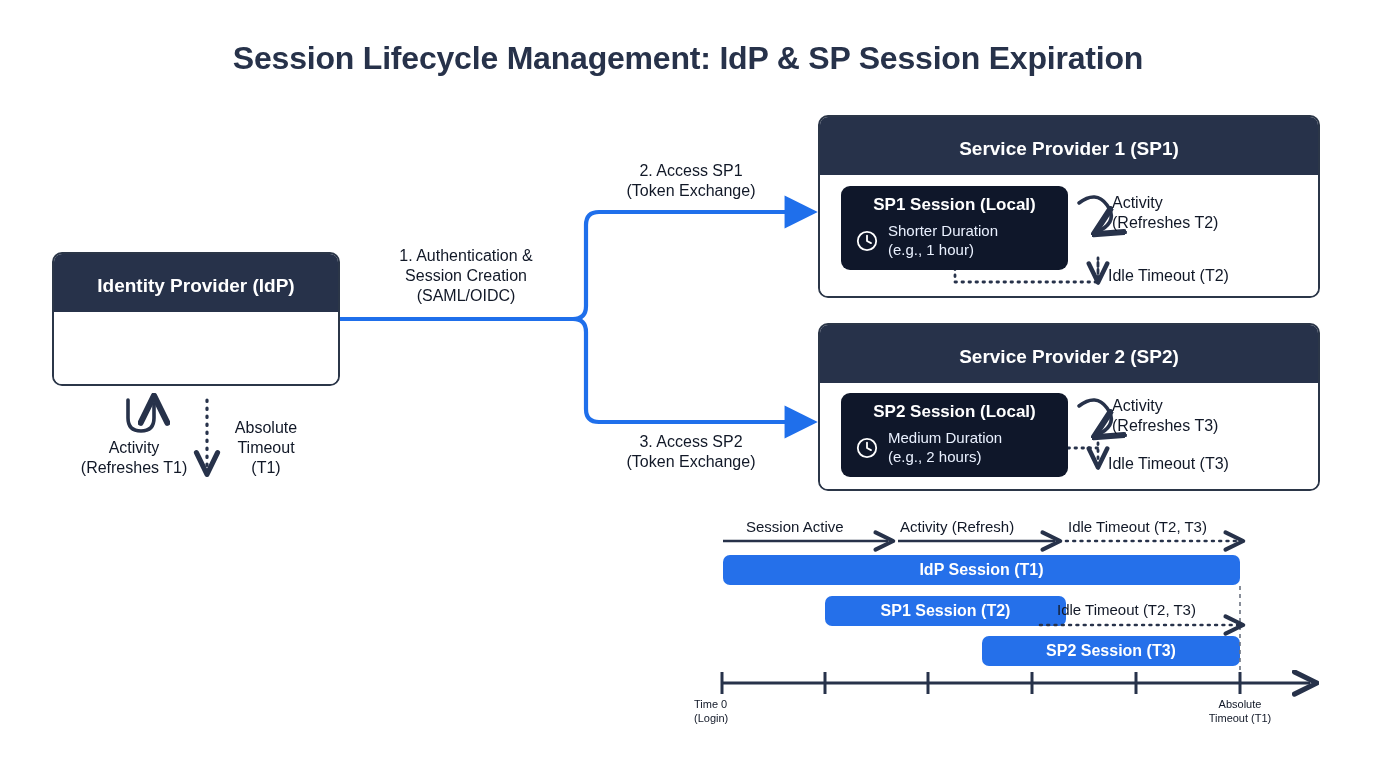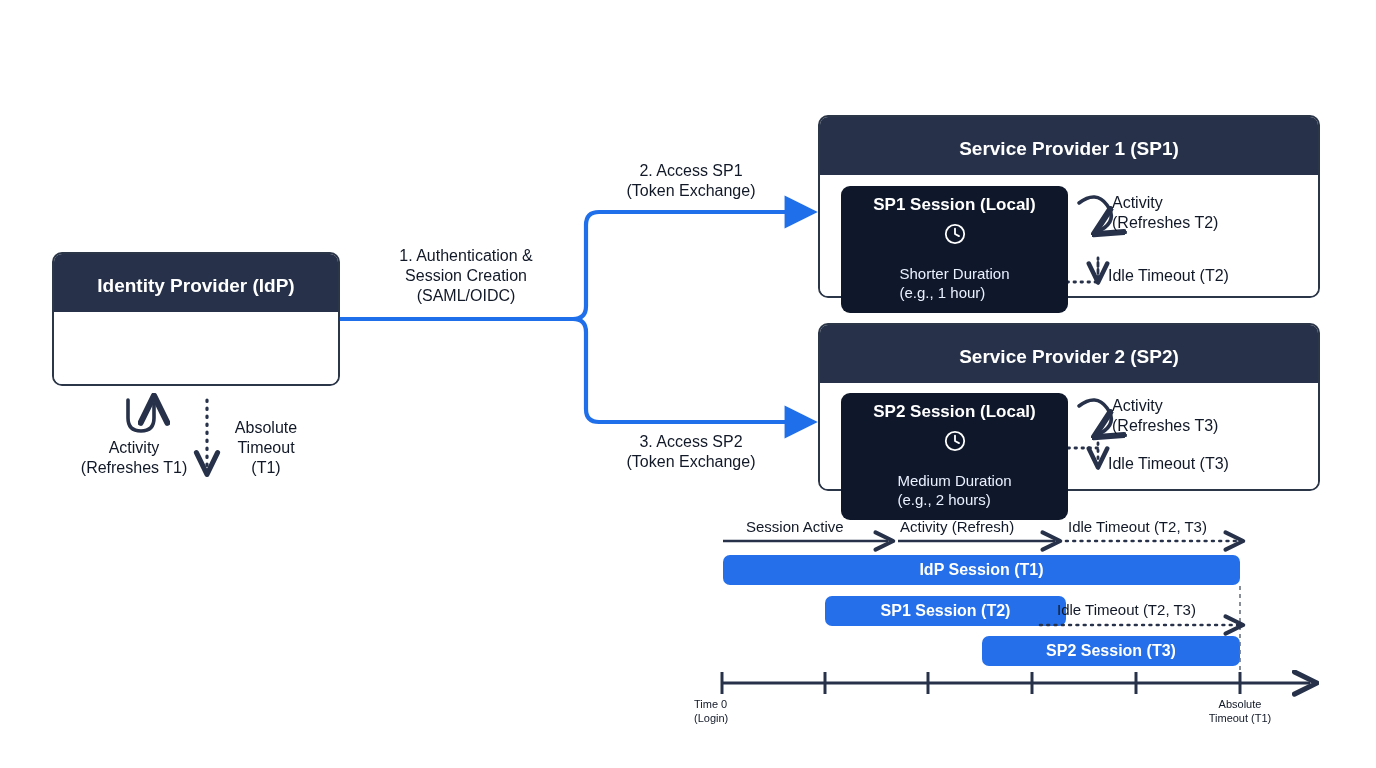--- a/index.html
+++ b/index.html
@@ -50,21 +50,21 @@
   .scard{
     position:absolute;
     background:#0f172a;
     border-radius:9px;
     box-sizing:border-box;
     padding:9px 14px 11px 14px;
     color:#ffffff;
     z-index:5;
   }
   .scard-title{font-size:17px;font-weight:bold;text-align:center;line-height:1.2;}
-  .scard-row{display:flex;align-items:center;gap:19px;margin-top:7px;flex-direction:column;}
+  .scard-row{display:flex;align-items:center;gap:9px;margin-top:7px;}
   .scard-dur{font-size:15px;line-height:1.22;color:#eaf1ff;}
 
   .clock{flex:0 0 auto;width:24px;height:24px;}
 
   
   .lbl{position:absolute;font-size:16px;color:#111827;line-height:1.25;}
   .lbl.c{text-align:center;}
 
   
   svg.layer{position:absolute;left:0;top:0;width:1376px;height:768px;overflow:visible;pointer-events:none;}
@@ -86,20 +86,21 @@
     letter-spacing:0.5px;
     font-family:"DejaVu Sans",sans-serif;
     user-select:none;
   }
 </style>
 </head>
 <body>
 
 <div id="stage">
 
+  <div class="title">Session Lifecycle Management: IdP &amp; SP Session Expiration</div>
 
   <svg class="layer" viewBox="0 0 1376 768">
     <defs>
       <marker id="bluehead" markerWidth="9" markerHeight="9" refX="5.6" refY="4.5" orient="auto">
         <path d="M0.5,0.6 L8.4,4.5 L0.5,8.4 Z" fill="#1f6feb"></path>
       </marker>
       <marker id="darkhead" markerWidth="9" markerHeight="9" refX="6" refY="4.5" orient="auto">
         <path d="M0.8,0.8 L8.3,4.5 L0.8,8.2" fill="none" stroke="#27324a" stroke-width="1.7" stroke-linecap="round" stroke-linejoin="round"></path>
       </marker>
       <marker id="darkheadsm" markerWidth="9" markerHeight="9" refX="6" refY="4.5" orient="auto">

